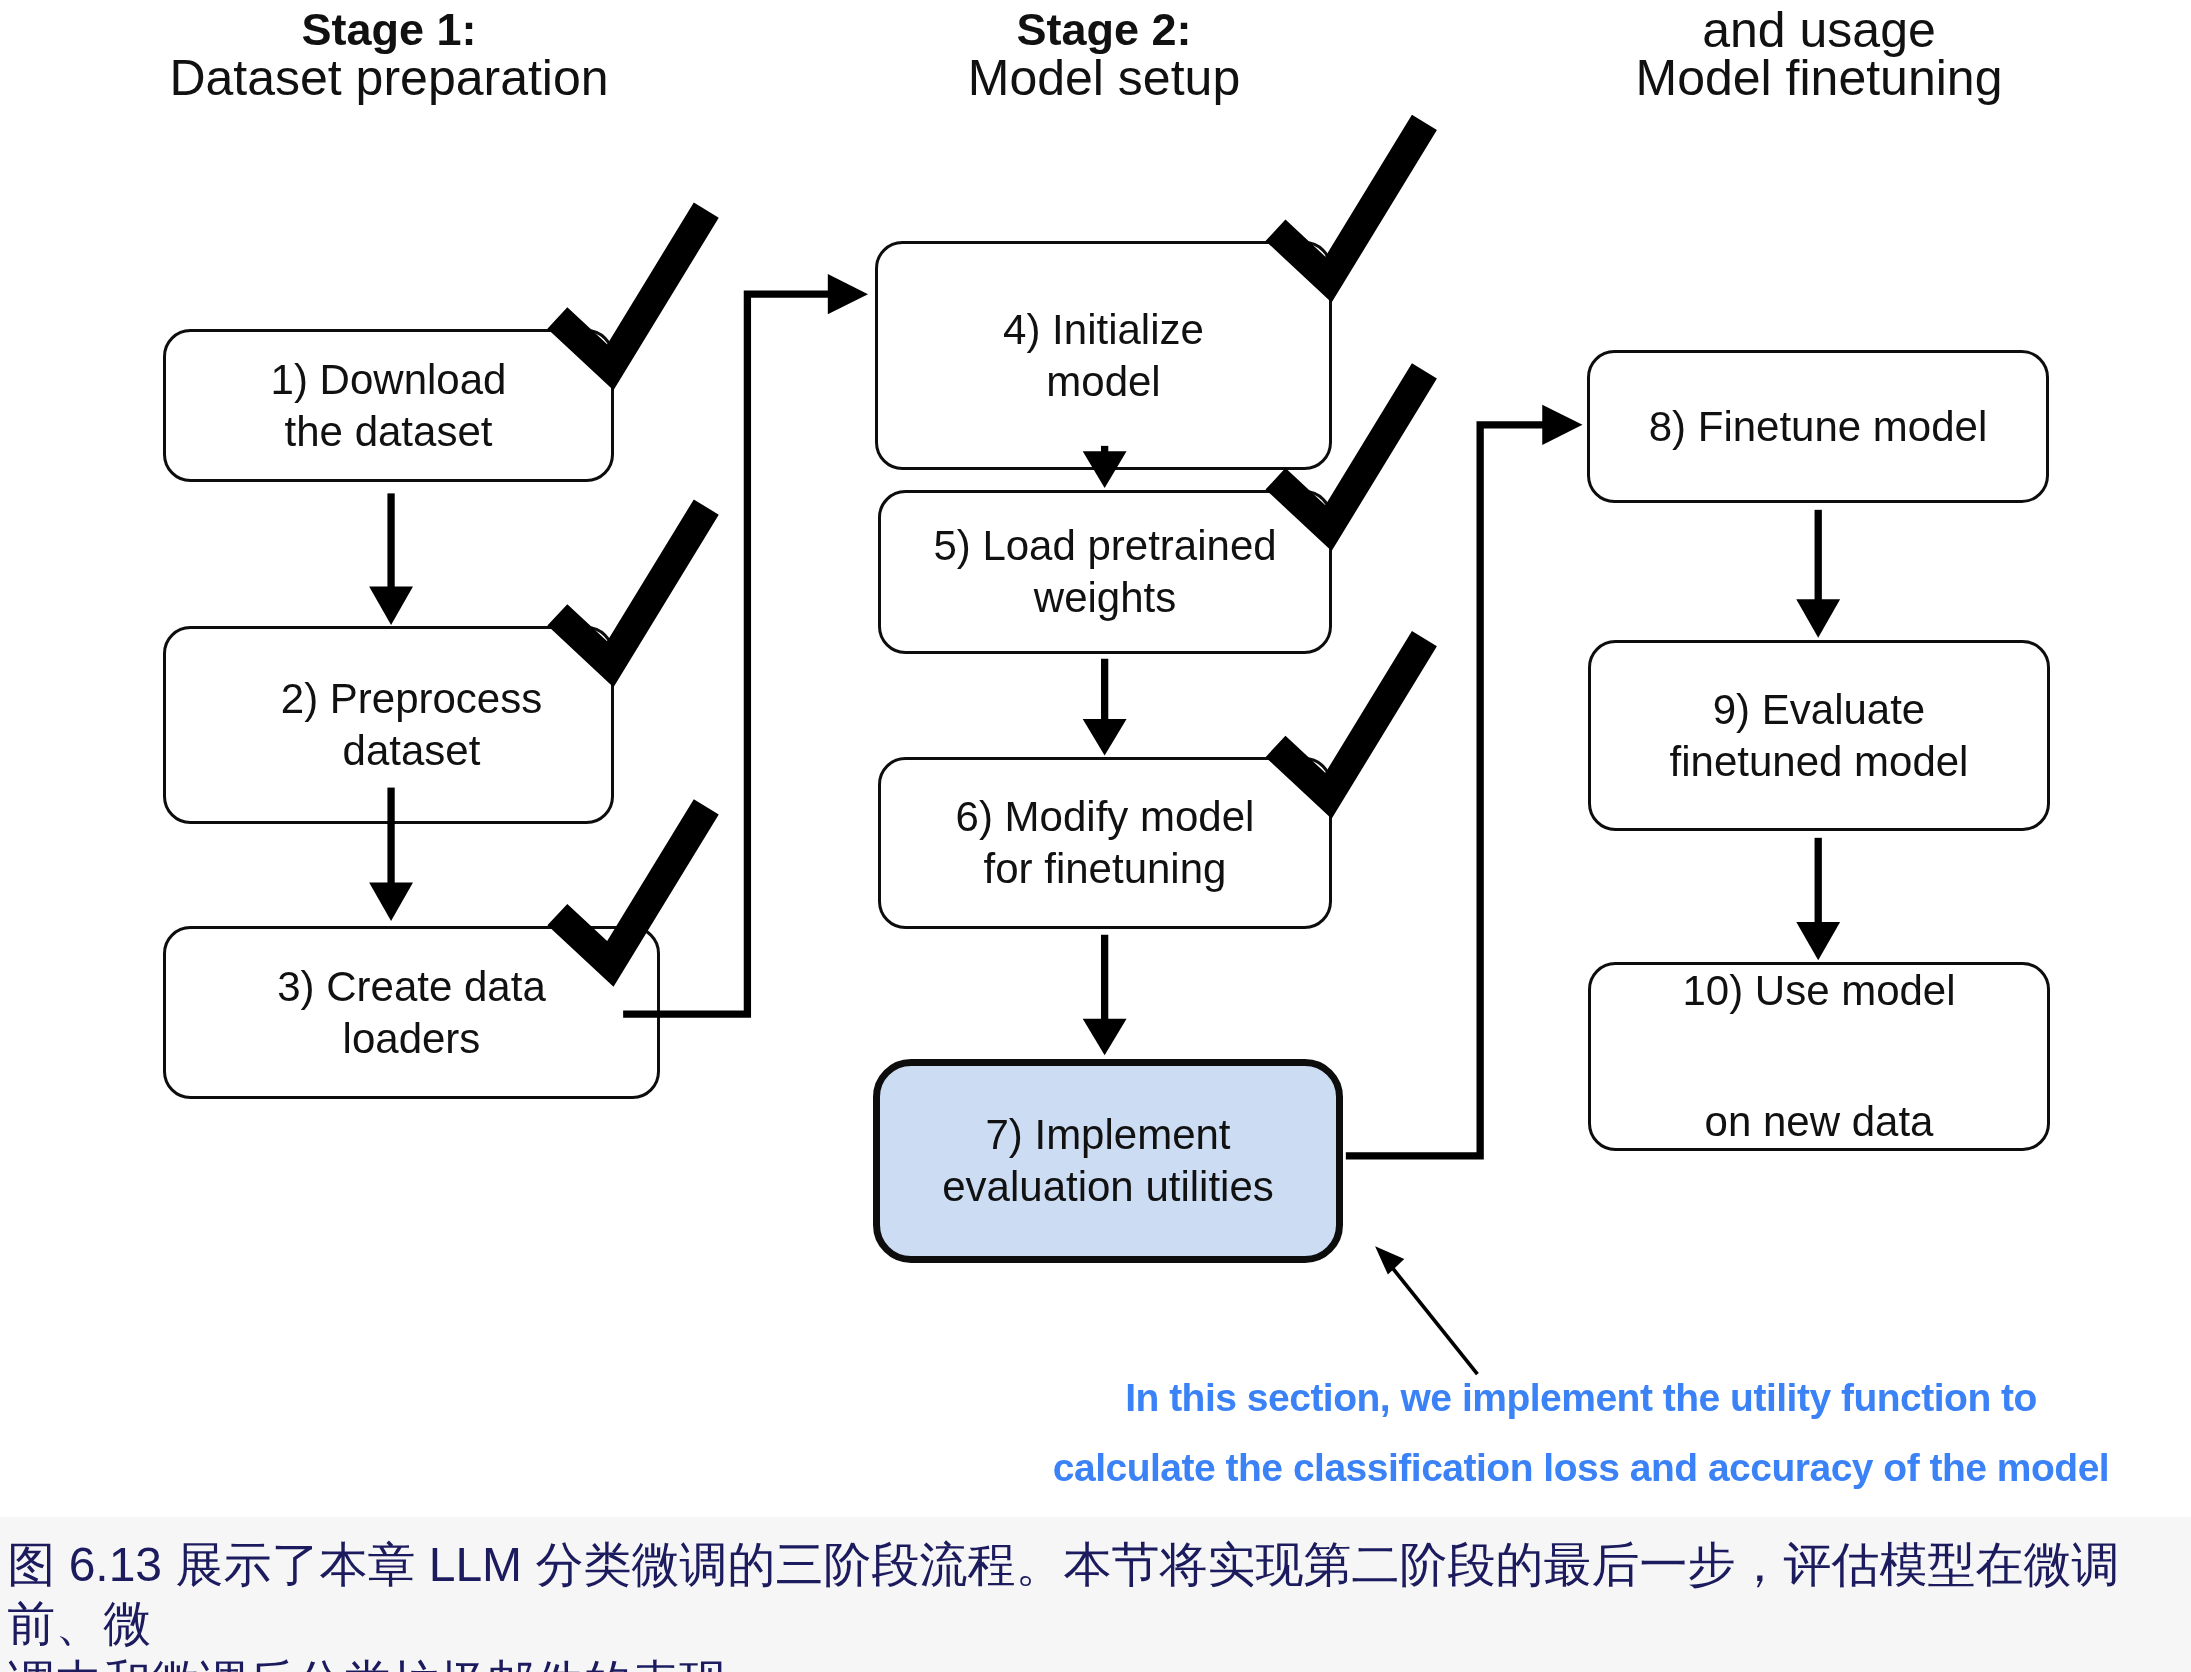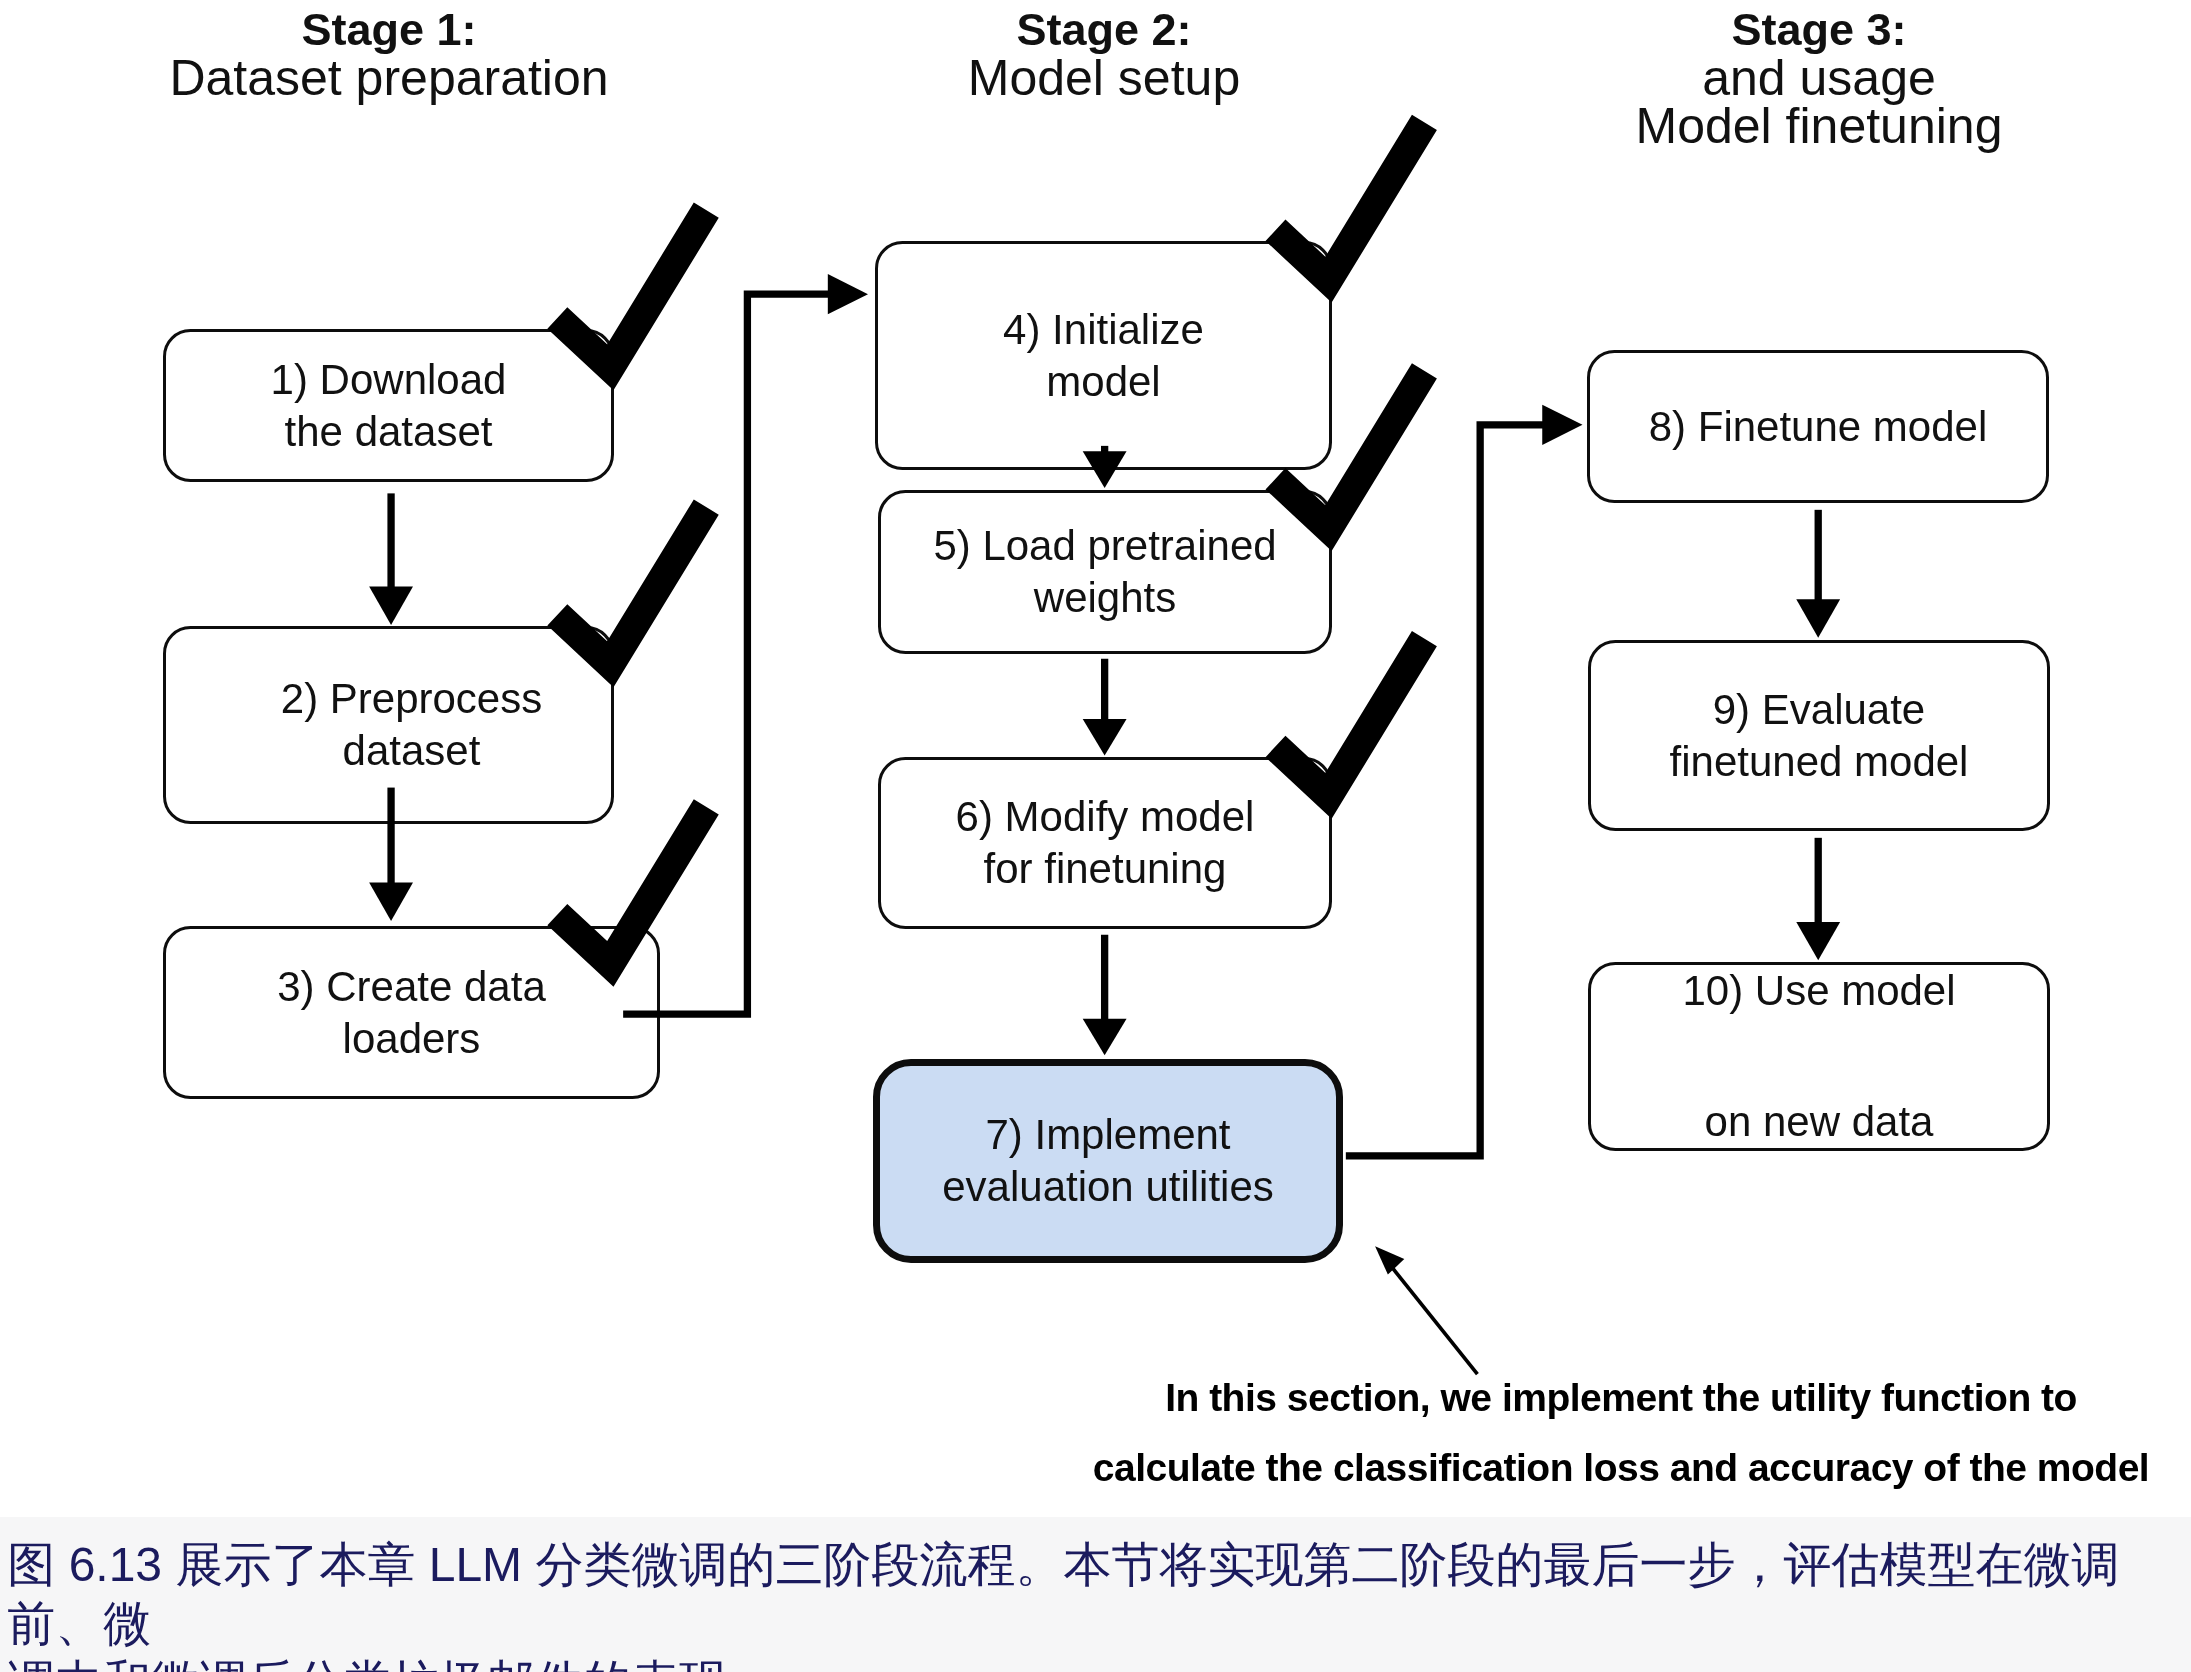--- a/index.html
+++ b/index.html
@@ -22,22 +22,22 @@
   #b4{left:875px;top:241px;width:457px;height:229px;}
   #b5{left:878px;top:490px;width:454px;height:164px;}
   #b6{left:878px;top:757px;width:454px;height:172px;}
   #b7{left:873px;top:1059px;width:470px;height:204px;}
   #b8{left:1587px;top:350px;width:462px;height:153px;}
   #b9{left:1588px;top:640px;width:462px;height:191px;}
   #b10{left:1588px;top:962px;width:462px;height:189px;justify-content:space-between;}
   
   #overlay{position:absolute;left:0;top:0;z-index:5;pointer-events:none;}
   
-  #note{position:absolute;left:1073px;top:1363px;width:1096px;text-align:center;
-        font-weight:700;font-size:39px;line-height:70px;letter-spacing:-0.5px;color:#000000;}
+  #note{position:absolute;left:1033px;top:1363px;width:1096px;text-align:center;
+        font-weight:700;font-size:39px;line-height:70px;letter-spacing:-0.5px;color:#3b82f6;}
   #note span{display:block;}
   
   #caption-strip{position:absolute;left:0;top:1517px;width:2191px;height:155px;background:#f6f6f7;}
   #caption{position:absolute;left:7.3px;top:1535px;width:2178px;
            font-size:48px;line-height:59px;font-weight:400;}
   #caption span{display:block;}
 </style>
 </head>
 <body>
 
@@ -45,21 +45,20 @@
 
   <div class="stage-header" id="h1">
     <span class="t">Stage 1:</span>
     <span class="s">Dataset preparation</span>
   </div>
   <div class="stage-header" id="h2">
     <span class="t">Stage 2:</span>
     <span class="s">Model setup</span>
   </div>
   <div class="stage-header" id="h3">
-    <span class="t">Stage 3:</span>
     <span class="s">and usage</span>
     <span class="s">Model finetuning</span>
   </div>
 
   <div class="box" id="b1">
     <span>1) Download</span>
     <span>the dataset</span>
   </div>
   <div class="box" id="b2">
     <span>2) Preprocess</span>

